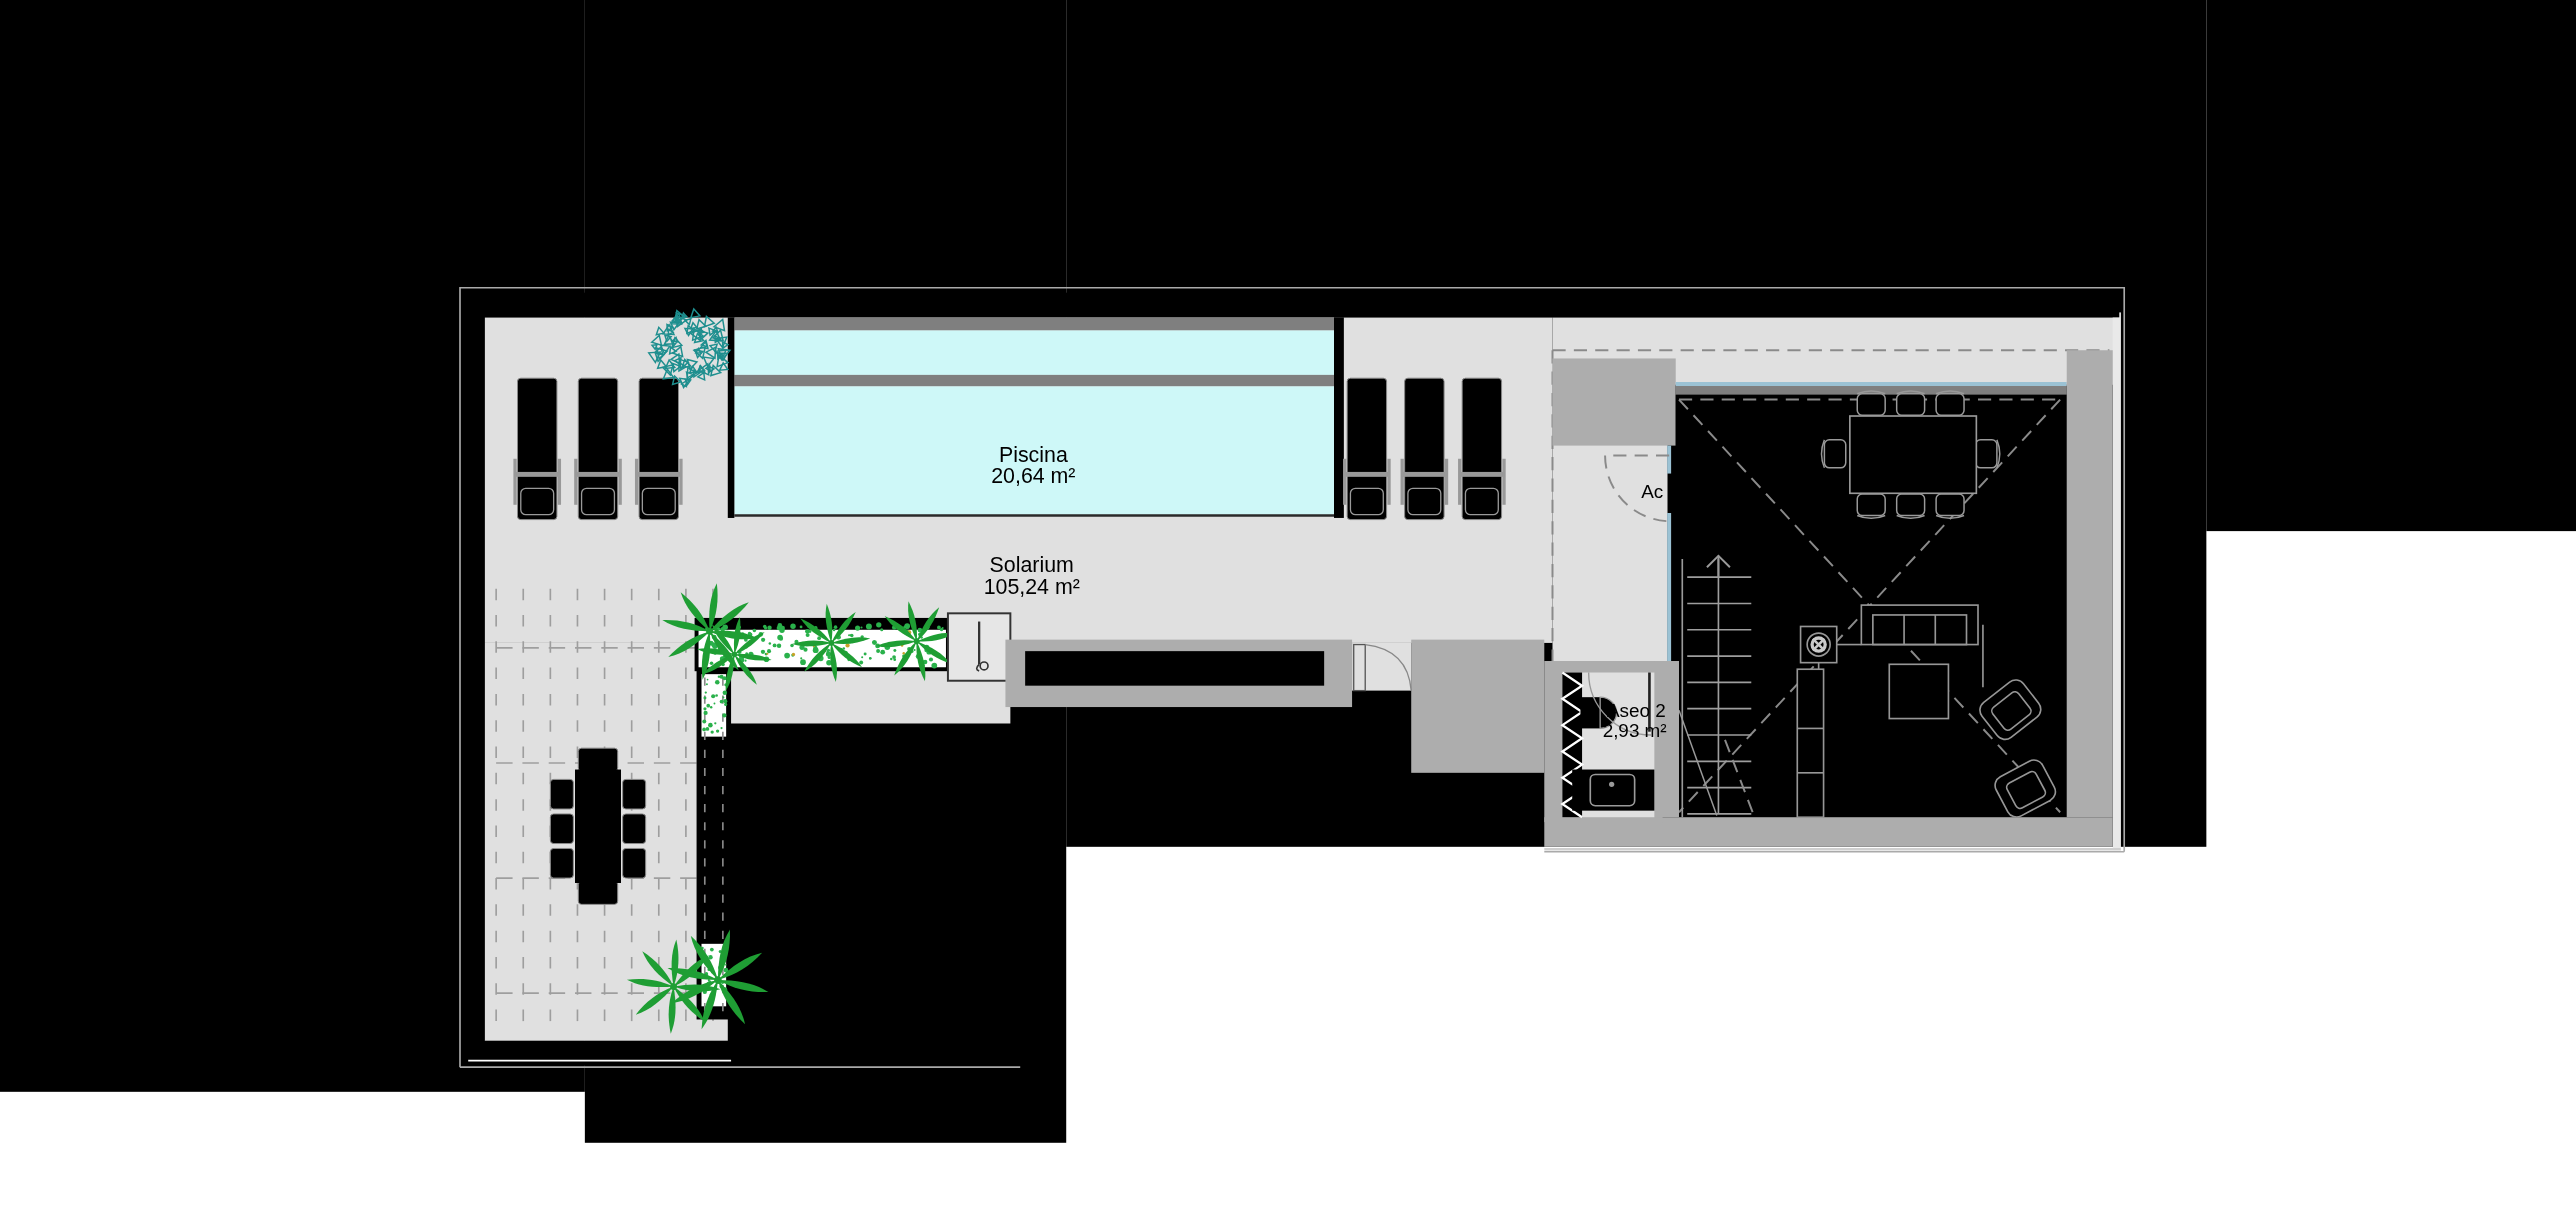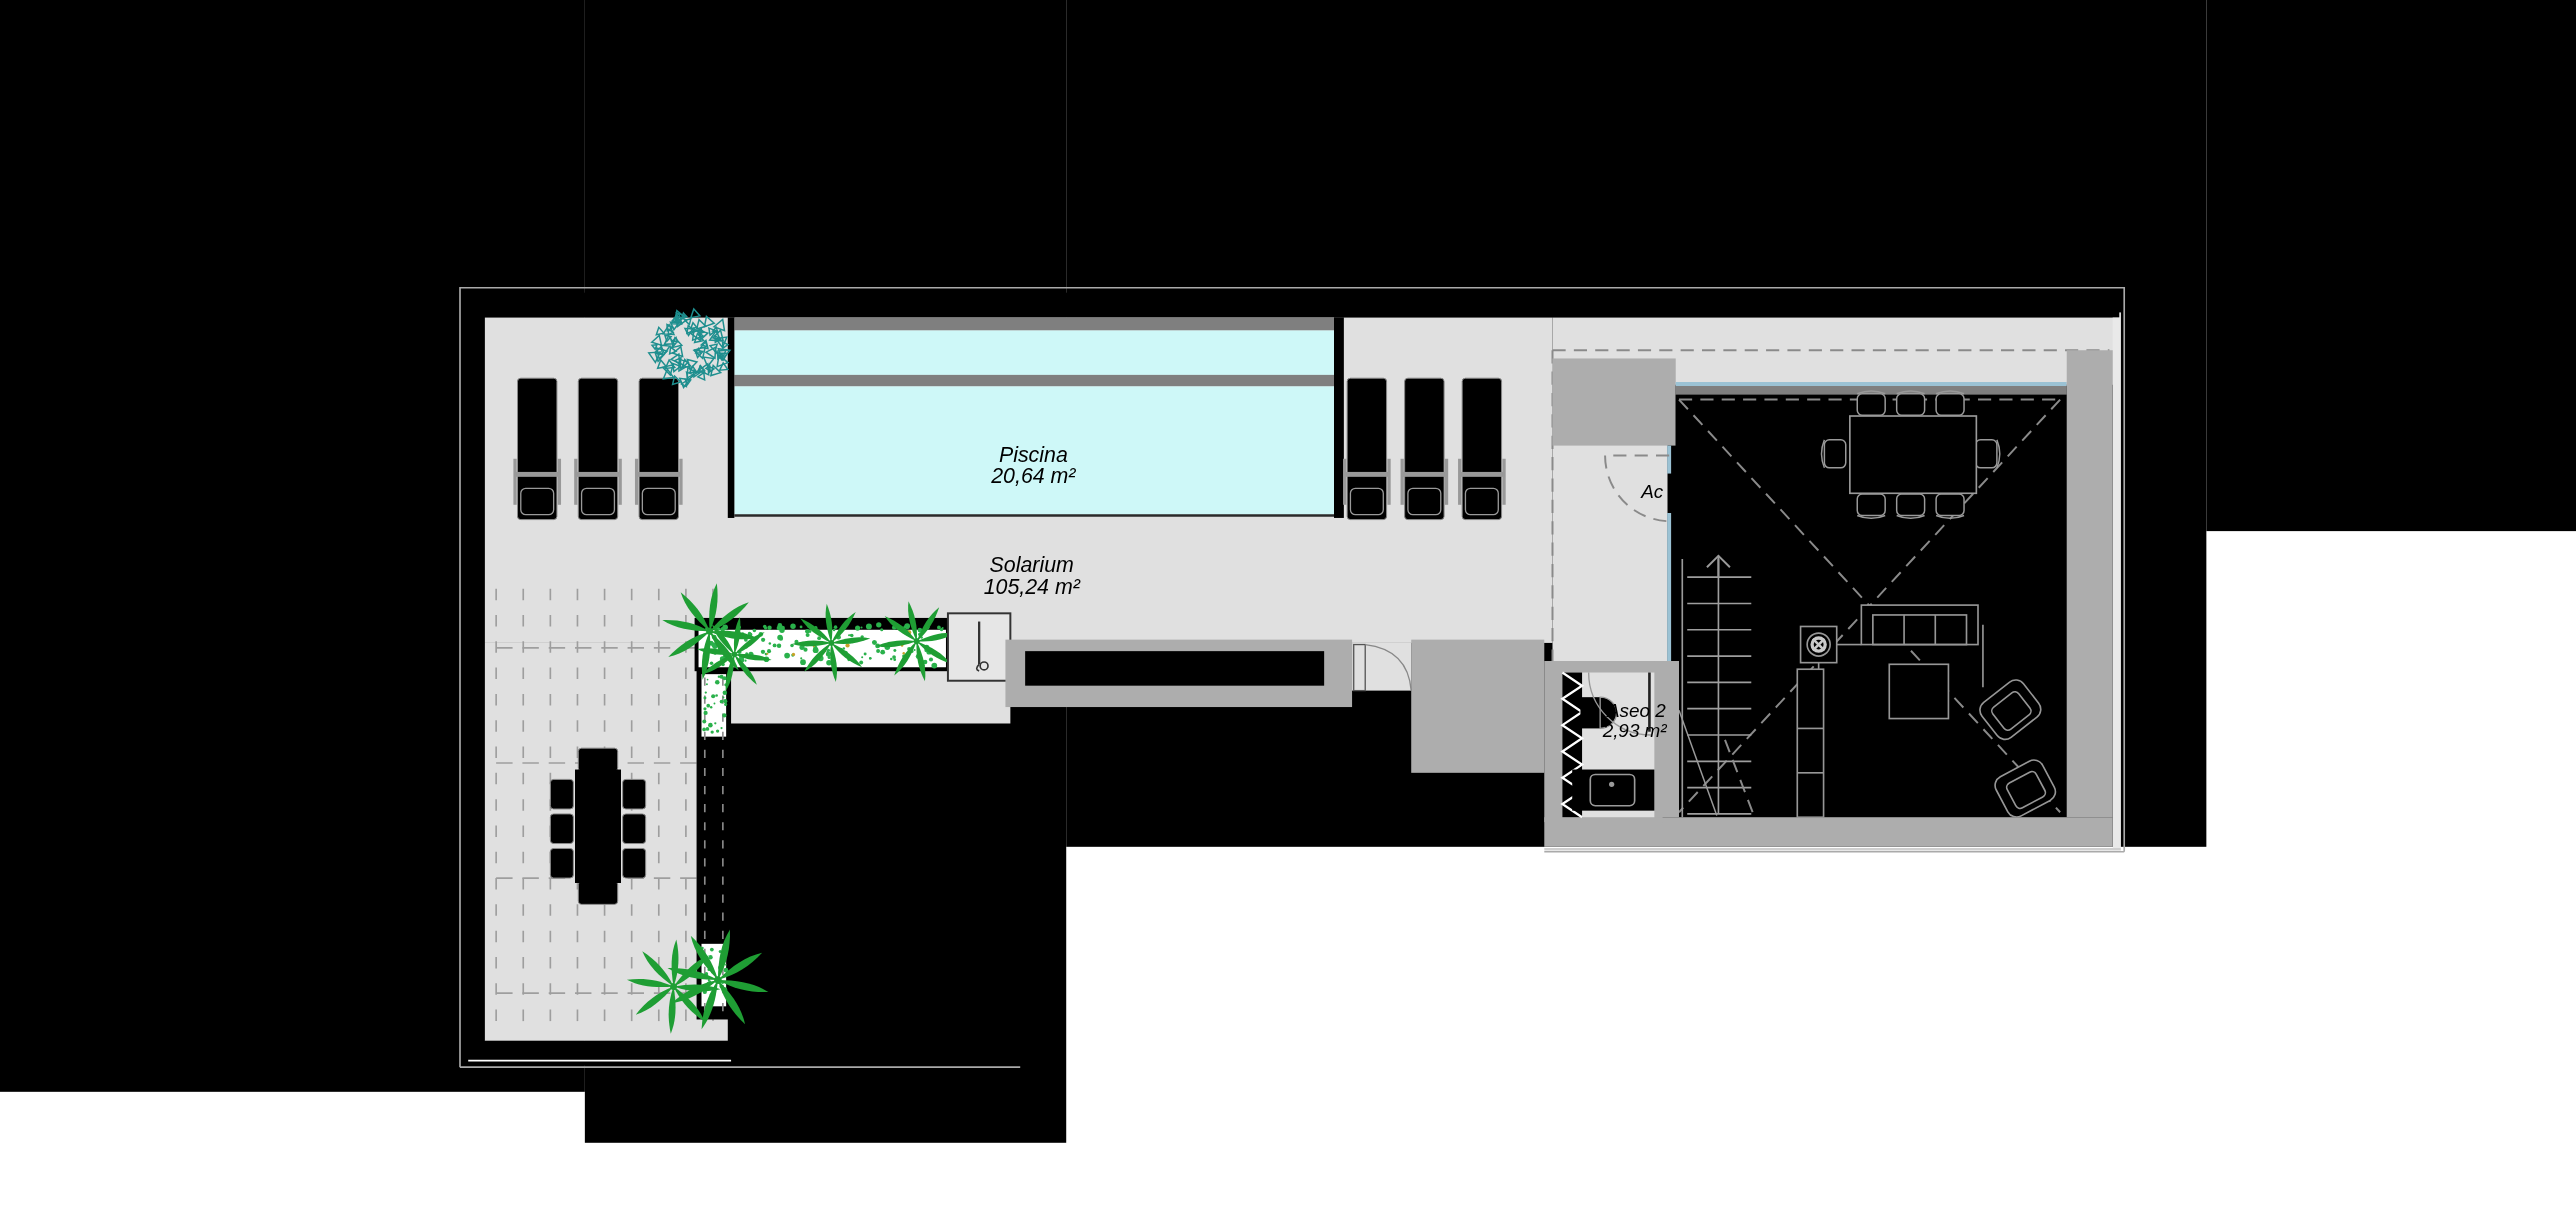--- a/index.html
+++ b/index.html
@@ -1,17 +1,17 @@
 <!DOCTYPE html>
 <html style="--page: #ffffff; --mask: #000000; --terrace: #e0e0e0; --terrace_light: #e9e9e9; --wall: #adadad; --band: #7f7f7f; --pool: #cef8f8; --glass: #9bc2d4; --outline: #969696; --dash: #8a8a8a; --plant: #1f9e34; --scatter: #2ab14b; --shrub: #1f8f8f; --accent_yellow: #c9a227;font-size:8.3px"><head>
 <meta charset="utf-8">
 <style>
   html,body{margin:0;padding:0;background:#fff;}
   body{width:2576px;height:1225px;position:relative;font-family:"Liberation Sans", sans-serif;}
-  #stage{position:absolute;inset:0;font-style:italic;}
+  #stage{position:absolute;inset:0;}
   svg{display:block;width:100%;height:100%;}
   .mask{fill:var(--mask);}
   .floor{fill:var(--terrace);}
   .floorlight{fill:var(--terrace_light);}
   .wall{fill:var(--wall);}
   .band{fill:var(--band);}
   .pool{fill:var(--pool);}
   .blk{fill:#000;}
   .out{stroke:var(--outline);stroke-width:1;fill:none;}
   .outb{stroke:var(--outline);stroke-width:1;fill:#000;}

